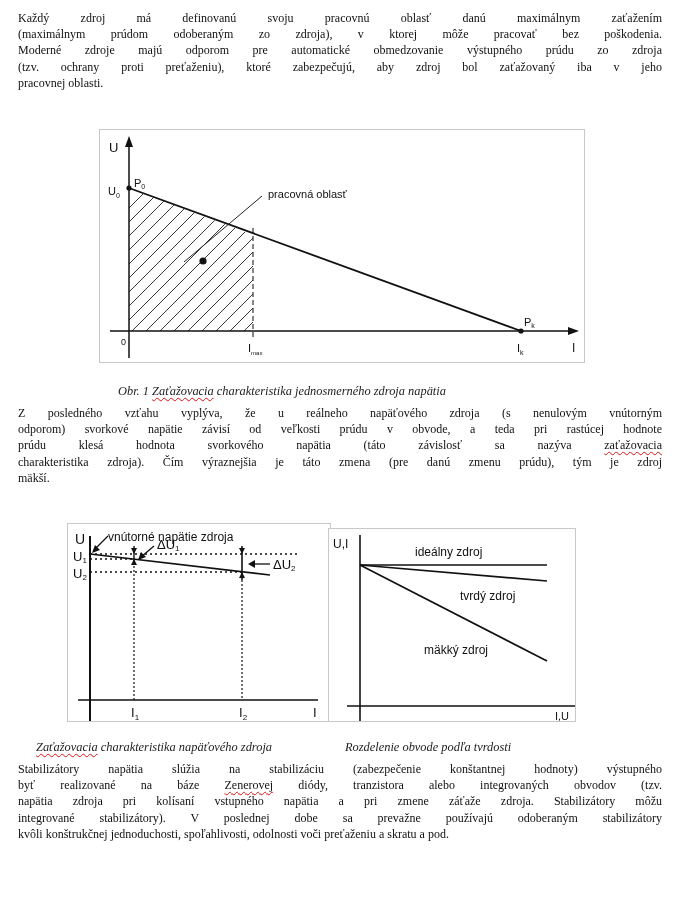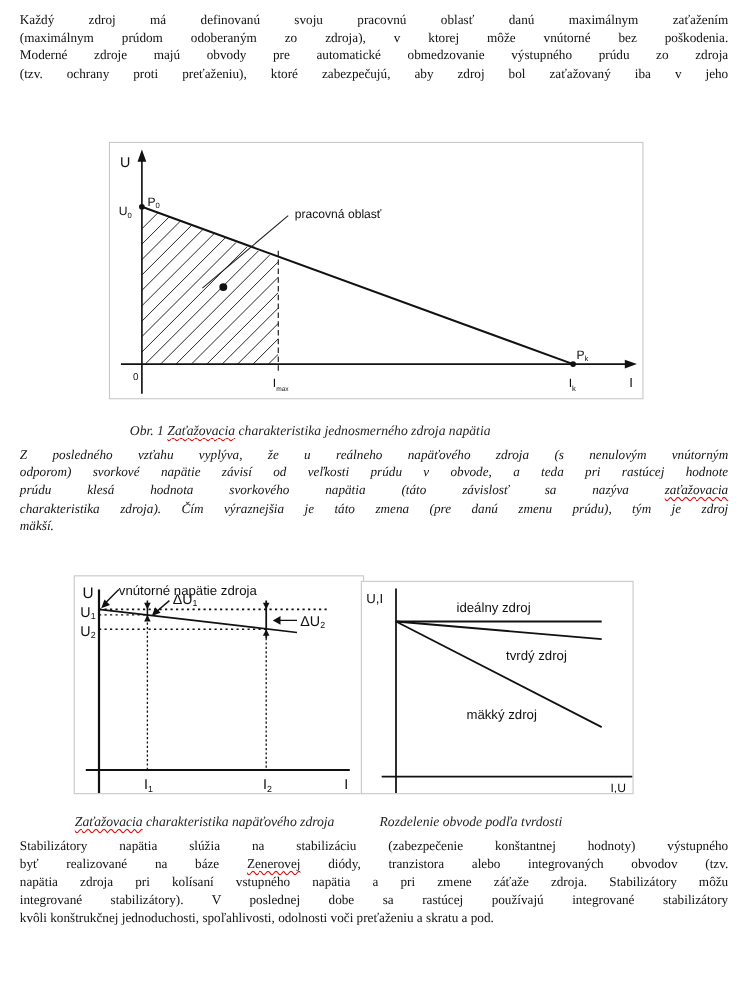--- a/index.html
+++ b/index.html
@@ -12,23 +12,24 @@
   .caption { position: absolute; font-style: italic; font-size: 12.4px; color: #222; white-space: nowrap; }
   .spell { text-decoration: underline wavy #d11; text-decoration-thickness: 1px; text-underline-offset: 2px; }
   .fig { position: absolute; border: 1px solid #c8c8c8; background: #fff; }
   svg text { font-family: "Liberation Sans", sans-serif; fill: #111; }
 </style>
 </head>
 <body>
 
 <p class="para" style="top:10px;">
   <span class="ln">Každý zdroj má definovanú svoju pracovnú oblasť danú maximálnym zaťažením</span>
-  <span class="ln">(maximálnym prúdom odoberaným zo zdroja), v ktorej môže vnútorné bez poškodenia.</span>
-  <span class="ln">Moderné zdroje majú obvody pre automatické obmedzovanie výstupného prúdu zo zdroja</span>
+  <span class="ln">(maximálnym prúdom odoberaným zo zdroja), v ktorej môže pracovať bez poškodenia.</span>
+  <span class="ln">Moderné zdroje majú odporom pre automatické obmedzovanie výstupného prúdu zo zdroja</span>
   <span class="ln">(tzv. ochrany proti preťaženiu), ktoré zabezpečujú, aby zdroj bol zaťažovaný iba v jeho</span>
+  <span class="ln last">pracovnej oblasti.</span>
 </p>
 
 <div class="fig" style="left:99px; top:129px; width:484px; height:232px;">
   <svg width="484" height="232" viewBox="0 0 484 232">
     <defs>
       <clipPath id="hatchClip">
           <polygon points="29,58 153,105 153,201 29,201"></polygon>
         </clipPath>
     </defs>
     <g clip-path="url(#hatchClip)" stroke="#222" stroke-width="0.9">
@@ -70,21 +71,21 @@
     <text x="424" y="196" font-size="11"><tspan>P</tspan><tspan font-size="7" dy="2">k</tspan></text>
     <text x="417" y="222" font-size="11"><tspan>I</tspan><tspan font-size="7" dy="3">k</tspan></text>
     <text x="472" y="222" font-size="12">I</text>
   </svg>
 </div>
 
 <div class="caption" style="left:118px; top:384px;">
   <span>Obr. 1 </span><span class="spell">Zaťažovacia</span><span> charakteristika jednosmerného zdroja napätia</span>
 </div>
 
-<p class="para" style="top:405px;font-style:italic;">
+<p class="para" style="top:405px;">
   <span class="ln">Z posledného vzťahu vyplýva, že u reálneho napäťového zdroja (s nenulovým vnútorným</span>
   <span class="ln">odporom) svorkové napätie závisí od veľkosti prúdu v obvode, a teda pri rastúcej hodnote</span>
   <span class="ln"><span>prúdu klesá hodnota svorkového napätia (táto závislosť sa nazýva </span><span class="spell">zaťažovacia</span></span>
   <span class="ln">charakteristika zdroja). Čím výraznejšia je táto zmena (pre danú zmenu prúdu), tým je zdroj</span>
   <span class="ln last">mäkší.</span>
 </p>
 
 <div class="fig" style="left:67px; top:523px; width:262px; height:197px;">
   <svg width="262" height="197" viewBox="0 0 262 197">
     <line x1="22" y1="12" x2="22" y2="197" stroke="#111" stroke-width="2"></line>
@@ -127,24 +128,24 @@
     <line x1="31" y1="36" x2="218" y2="52" stroke="#111" stroke-width="1.6"></line>
     <line x1="31" y1="36" x2="218" y2="132" stroke="#111" stroke-width="1.6"></line>
     <text x="4" y="19" font-size="12">U,I</text>
     <text x="86" y="27" font-size="12">ideálny zdroj</text>
     <text x="131" y="71" font-size="12">tvrdý zdroj</text>
     <text x="95" y="125" font-size="12">mäkký zdroj</text>
     <text x="226" y="191" font-size="11">I,U</text>
   </svg>
 </div>
 
-<div class="caption" style="left:36px; top:740px;margin-left:32px;">
+<div class="caption" style="left:36px; top:740px;">
   <span class="spell">Zaťažovacia</span><span> charakteristika napäťového zdroja</span>
 </div>
 <div class="caption" style="left:345px; top:740px;">Rozdelenie obvode podľa tvrdosti</div>
 
 <p class="para" style="top:761px;">
   <span class="ln">Stabilizátory napätia slúžia na stabilizáciu (zabezpečenie konštantnej hodnoty) výstupného</span>
   <span class="ln"><span>byť realizované na báze </span><span class="spell">Zenerovej</span><span> diódy, tranzistora alebo integrovaných obvodov (tzv.</span></span>
   <span class="ln">napätia zdroja pri kolísaní vstupného napätia a pri zmene záťaže zdroja. Stabilizátory môžu</span>
-  <span class="ln">integrované stabilizátory). V poslednej dobe sa rastúcej používajú integrované stabilizátory</span>
+  <span class="ln">integrované stabilizátory). V poslednej dobe sa prevažne používajú odoberaným stabilizátory</span>
   <span class="ln last">kvôli konštrukčnej jednoduchosti, spoľahlivosti, odolnosti voči preťaženiu a skratu a pod.</span>
 </p>
 
 </body></html>

